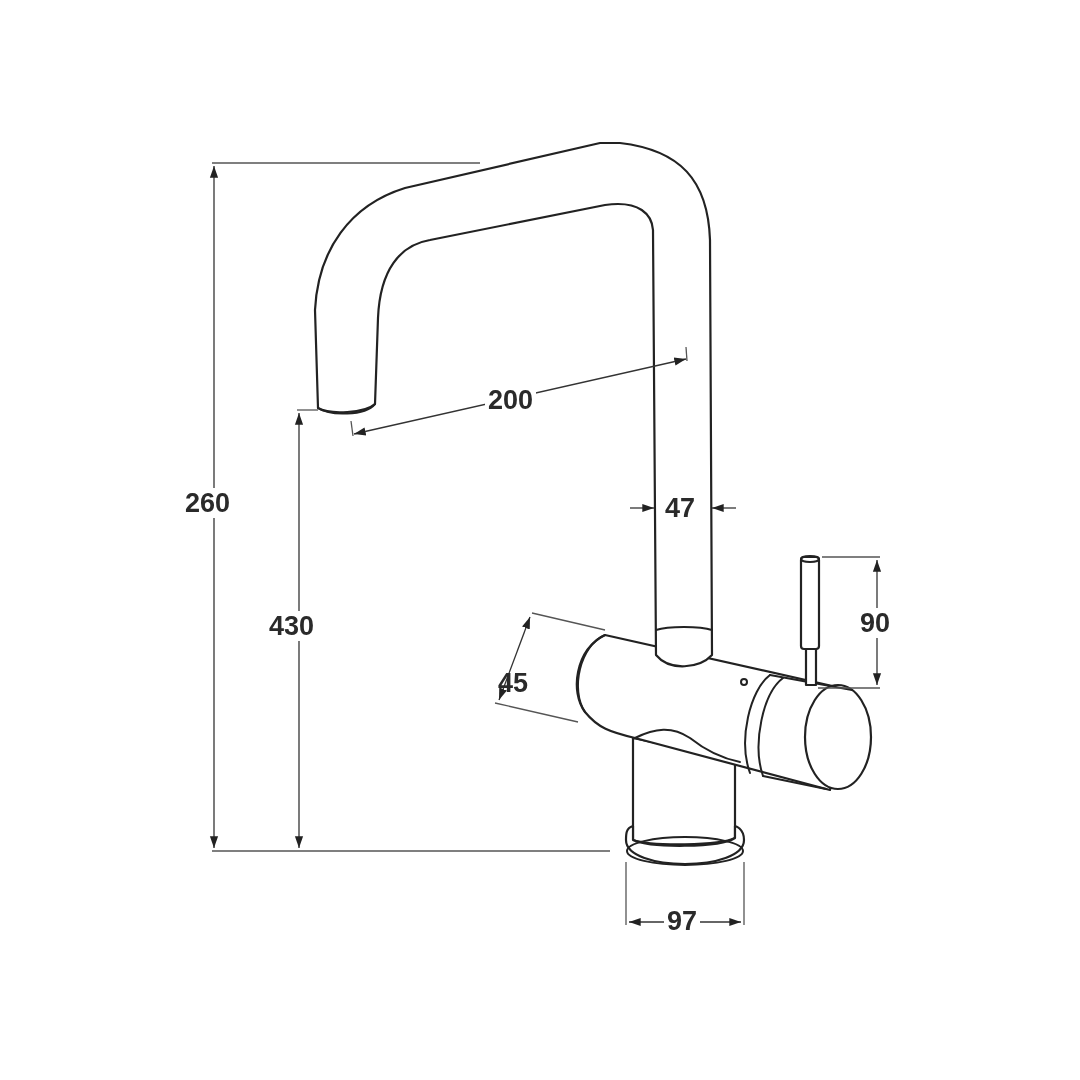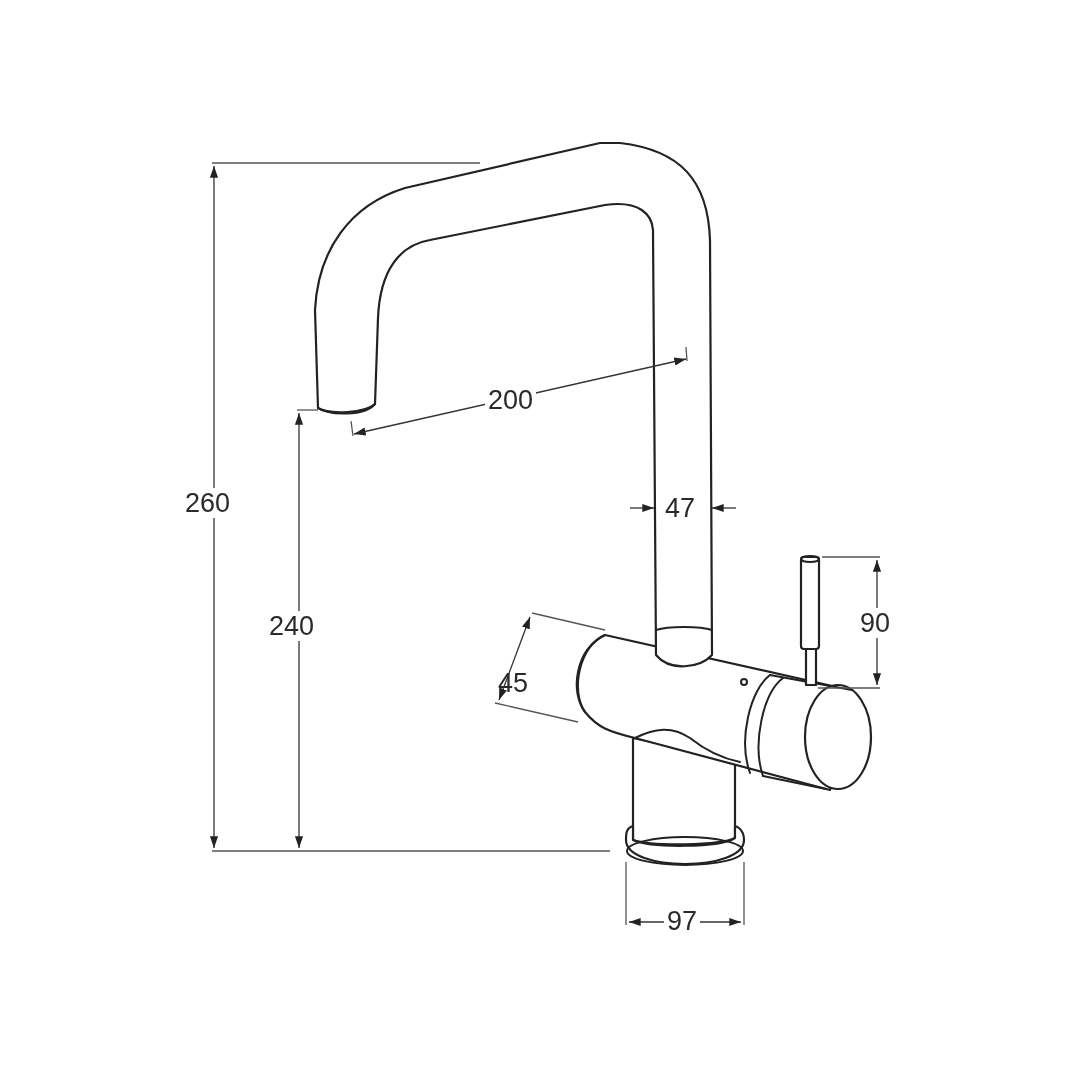--- a/index.html
+++ b/index.html
@@ -3,21 +3,21 @@
 <meta charset="utf-8">
 <style>
   html, body { margin: 0; padding: 0; background: #ffffff; }
   body { width: 1080px; height: 1080px; overflow: hidden; position: relative; }
   #drawing { position: absolute; left: 0; top: 0; width: 1080px; height: 1080px; }
   .outline { fill: #ffffff; stroke: #222222; stroke-width: 2.2; stroke-linejoin: round; stroke-linecap: round; }
   .detail { fill: none; stroke: #222222; stroke-width: 2; stroke-linecap: round; }
   .dim { fill: none; stroke: #333333; stroke-width: 1.3; }
   .ext { fill: none; stroke: #555555; stroke-width: 1.3; }
   .arrow { fill: #222222; stroke: none; }
-  .label { position: absolute; font-family: "Liberation Sans", sans-serif; font-size: 27px; color: #2a2a2a; background: #ffffff; line-height: 30px; padding: 0 3px; white-space: nowrap; }
+  .label { position: absolute; font-family: "Liberation Sans", sans-serif; font-size: 27px; color: #2a2a2a; background: #ffffff; line-height: 30px; padding: 0 3px; white-space: nowrap; font-weight: bold; }
 </style>
 </head>
 <body>
 
 <svg id="drawing" viewBox="0 0 1080 1080" xmlns="http://www.w3.org/2000/svg">
   <defs>
     <marker id="arr" viewBox="0 0 10 10" refX="10" refY="5" markerWidth="9" markerHeight="9" orient="auto-start-reverse">
       <path d="M0,1.5 L10,5 L0,8.5 z" class="arrow"></path>
     </marker>
   </defs>
@@ -89,18 +89,18 @@
   </g>
 
   <g>
     <line class="ext" x1="626" y1="862" x2="626" y2="925"></line>
     <line class="ext" x1="744" y1="862" x2="744" y2="925"></line>
     <line class="dim" x1="629" y1="922" x2="741" y2="922" marker-start="url(#arr)" marker-end="url(#arr)"></line>
   </g>
 </svg>
 
 <div class="label" style="left:182px; top:488px;">260</div>
-<div class="label" style="left:266px; top:611px;">240</div>
+<div class="label" style="left:266px; top:611px;">430</div>
 <div class="label" style="left:485px; top:385px;">200</div>
 <div class="label" style="left:663px; top:493px; padding:0 2px;">47</div>
 <div class="label" style="left:857px; top:608px;">90</div>
 <div class="label" style="left:495px; top:648px; background:transparent;margin-top:20px;">45</div>
 <div class="label" style="left:664px; top:906px;">97</div>
 
 </body></html>

